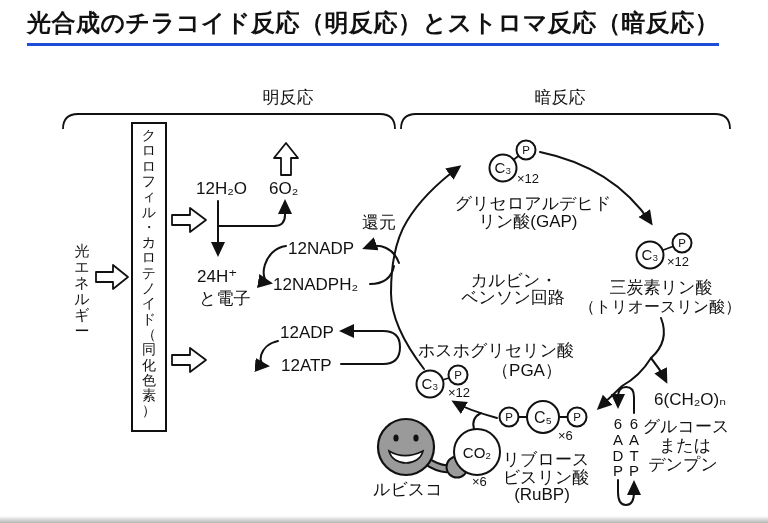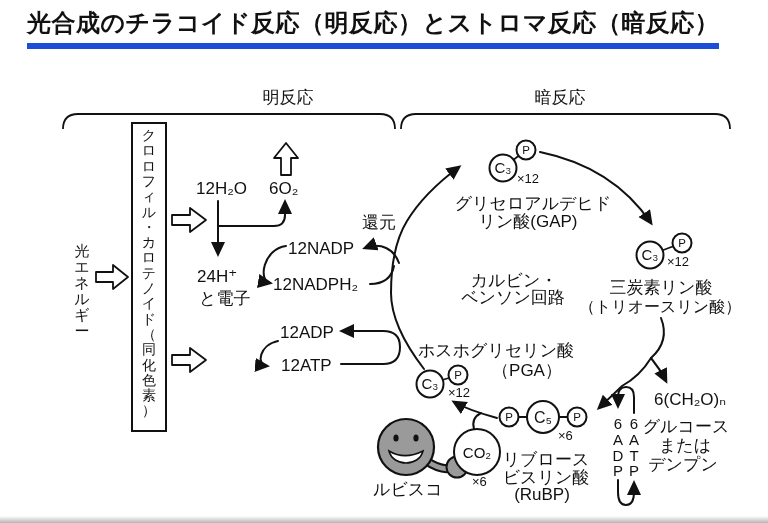--- a/index.html
+++ b/index.html
@@ -1,19 +1,19 @@
 <!DOCTYPE html>
 <html><head>
 <meta charset="utf-8">
 <style>
   html,body{margin:0;padding:0;background:#fff;}
   #stage{position:relative;width:768px;height:523px;background:#fff;overflow:hidden;
          font-family:"Liberation Sans","DejaVu Sans",sans-serif;color:#111;}
   #title{position:absolute;left:27px;top:7px;font-size:24px;font-weight:700;letter-spacing:.5px;
-         padding-bottom:4px;border-bottom:6px solid #1d4ed8;white-space:nowrap;}
+         padding-bottom:4px;border-bottom:3px solid #1d4ed8;white-space:nowrap;}
   svg{position:absolute;left:0;top:0;}
   svg text{font-family:"Liberation Sans","DejaVu Sans",sans-serif;fill:#111;}
   .t17{font-size:17px;} .t16{font-size:16px;} .t15{font-size:15px;} .t14{font-size:14px;}
   .t13{font-size:13px;} .t11{font-size:11.5px;}
   .mid{text-anchor:middle;}
   .ln{stroke:#111;stroke-width:2;fill:none;stroke-linecap:round;}
   .thin{stroke:#111;stroke-width:1.8;fill:none;}
   .node{fill:#fff;stroke:#111;stroke-width:2;}
   .barrow{fill:#fff;stroke:#111;stroke-width:1.8;stroke-linejoin:round;}
   #bottom-band{position:absolute;left:0;bottom:0;width:768px;height:7px;

